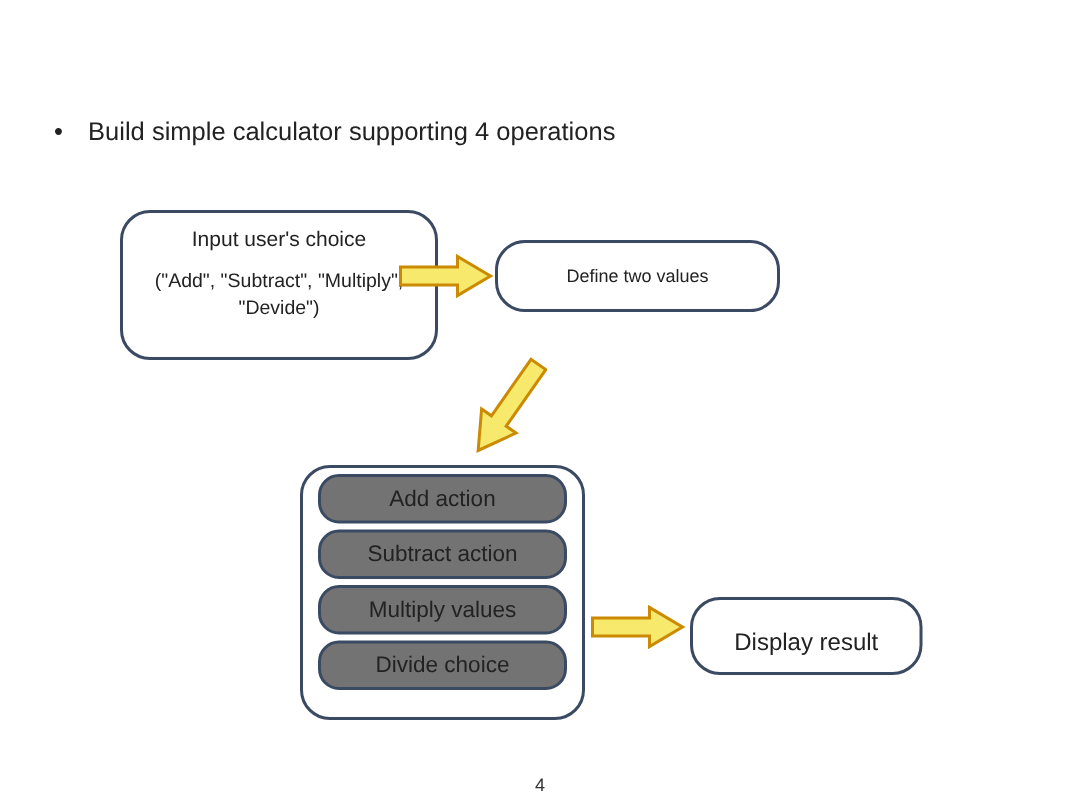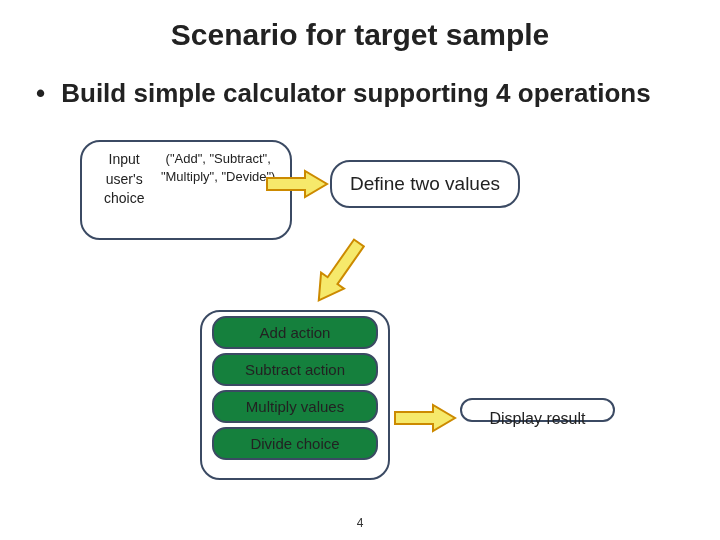--- a/index.html
+++ b/index.html
@@ -1,36 +1,35 @@
 <!DOCTYPE html>
 <html><head>
 <meta charset="utf-8">
 <style>
   * { box-sizing: border-box; margin: 0; padding: 0; }
   html, body { width: 720px; height: 540px; font-family: "Malgun Gothic", "Segoe UI", Arial, sans-serif; color: #222; background: #fff; }
   .slide { position: relative; width: 720px; height: 540px; }
   .title { position: absolute; top: 18px; left: 0; right: 0; text-align: center; font-size: 30px; font-weight: 700; }
-  .bullet-row { position: absolute; top: 78px; left: 36px; font-size: 26px; font-weight: bold; }
+  .bullet-row { position: absolute; top: 78px; left: 36px; font-size: 17px; }
   .bullet-dot { display: inline-block; width: 18px; }
   .box { position: absolute; border: 2px solid #3b4a63; border-radius: 20px; background: #fff; padding: 8px 10px; text-align: center; line-height: 1.4; }
-  .box-input { left: 80px; top: 140px; width: 212px; height: 100px; font-size: 14px; display:flex; flex-direction:row; }
-  .box-define { left: 330px; top: 160px; width: 190px; height: 48px; font-size: 19px; display:flex; align-items:center; justify-content:center; }
+  .box-input { left: 80px; top: 140px; width: 212px; height: 100px; font-size: 14px; display:flex; flex-direction:column; }
+  .box-define { left: 330px; top: 160px; width: 190px; height: 48px; font-size: 12px; display:flex; align-items:center; justify-content:center; }
   .box-calc { left: 200px; top: 310px; width: 190px; height: 170px; padding: 0; }
   .calc-header { font-size: 17px; padding: 10px 0 6px; }
-  .box-display { left: 460px; top: 398px; width: 155px; height: 24px; font-size: 16px; display:flex; align-items:flex-start; justify-content:center; }
-  .action-pill { border: 2px solid #3b4a63; border-radius: 14px; background: #15803d; margin: 4px 10px; padding: 4px 0; font-size: 15px; }
+  .box-display { left: 460px; top: 398px; width: 155px; height: 52px; font-size: 16px; display:flex; align-items:flex-end; justify-content:center; }
+  .action-pill { border: 2px solid #3b4a63; border-radius: 14px; background: #737373; margin: 4px 10px; padding: 4px 0; font-size: 15px; }
   .pagenum { position: absolute; bottom: 10px; left: 0; right: 0; text-align: center; font-size: 12px; color: #333; }
   .arrow { position: absolute; }
 </style>
 </head>
 <body>
 
 <div class="slide">
 
-  <div class="title">Scenario for target sample</div>
 
   <div class="bullet-row">
     <span class="bullet-dot">•</span>
     <span>Build simple calculator supporting 4 operations</span>
   </div>
 
   <div class="box box-input">
     <div style="margin-bottom:8px;">Input user's choice</div>
     <div style="font-size:13px;">("Add", "Subtract", "Multiply", "Devide")</div>
   </div>

